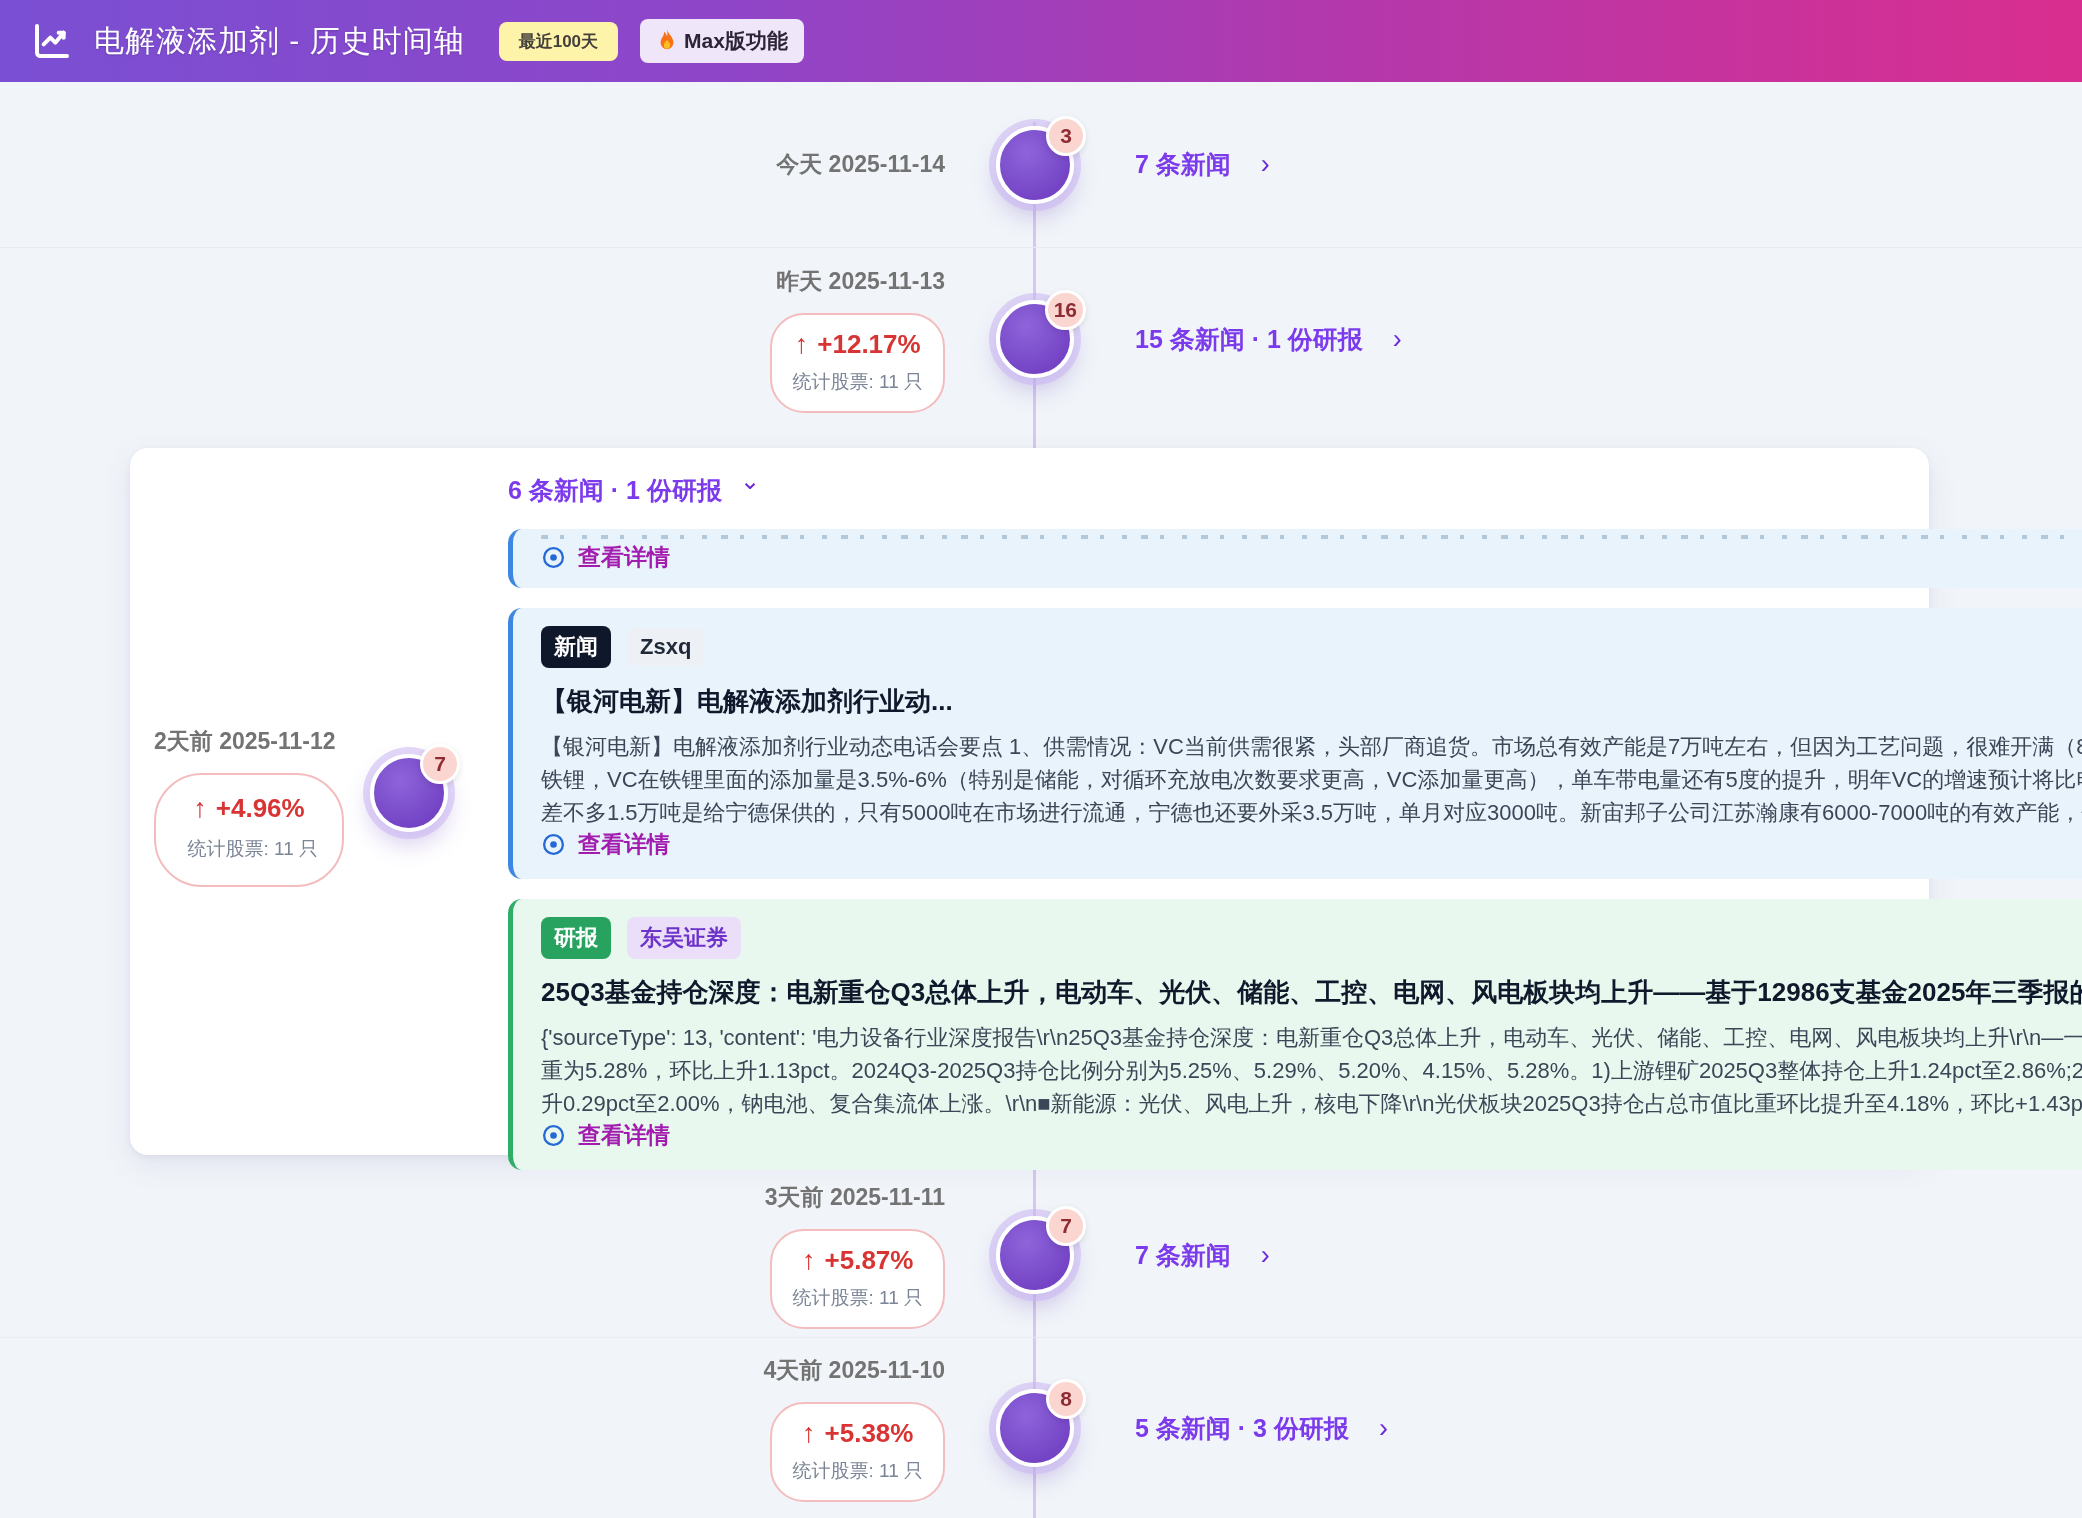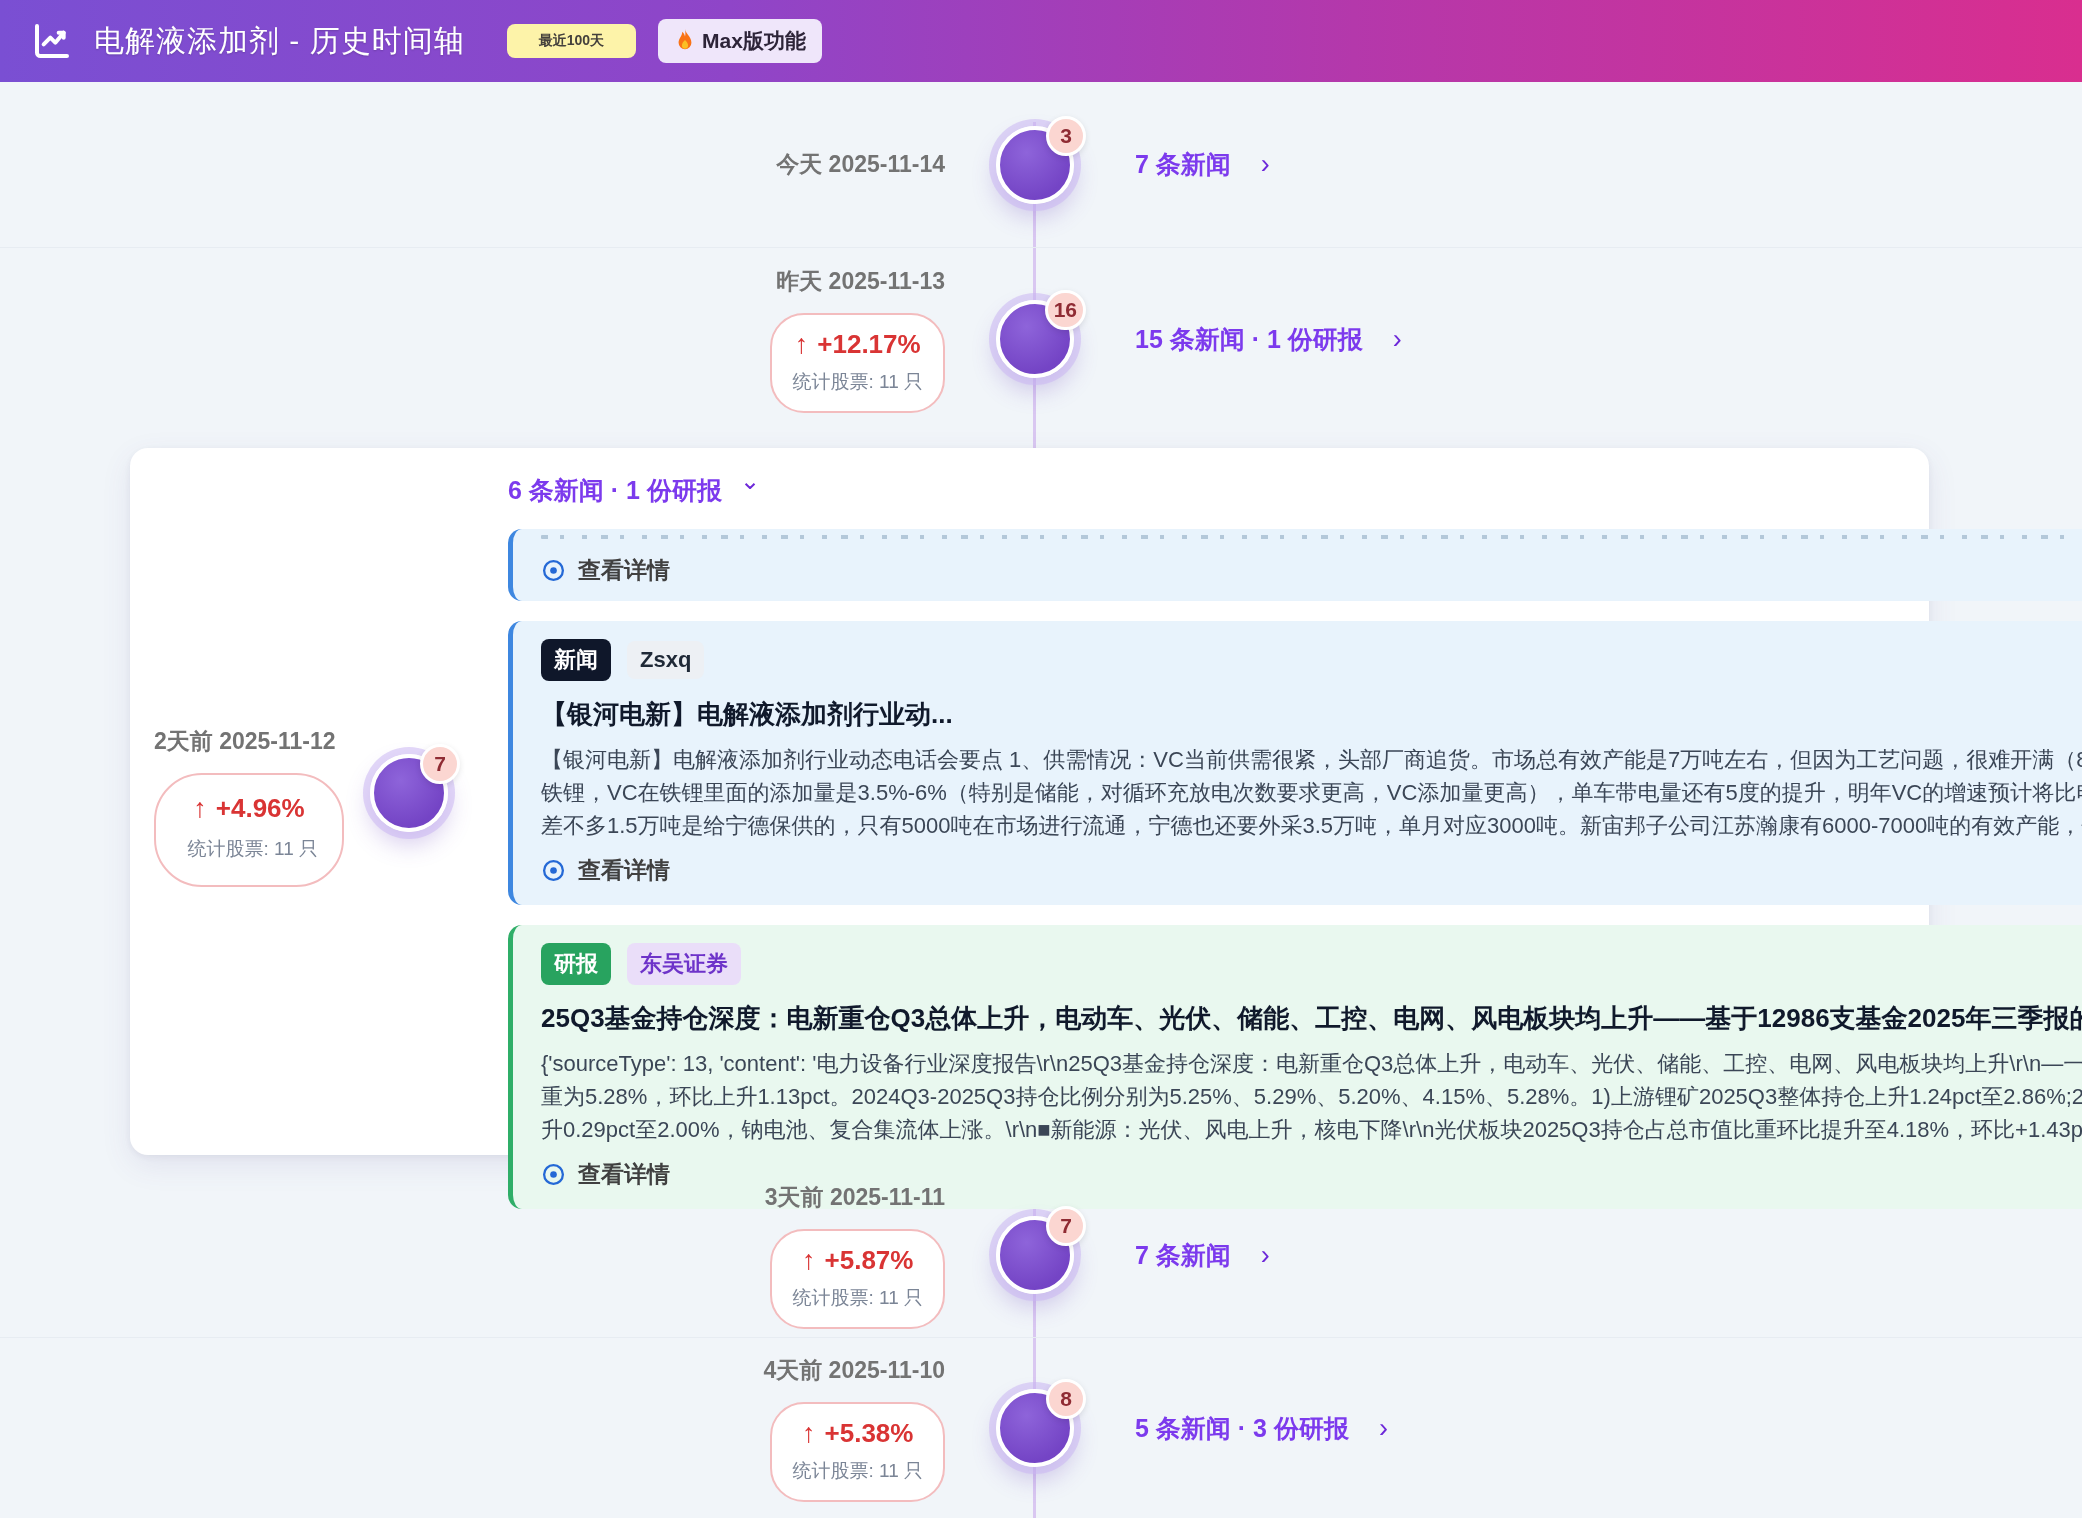--- a/index.html
+++ b/index.html
@@ -12,22 +12,22 @@
 
   
   .app-header {
     height:82px; display:flex; align-items:center; gap:22px;
     padding:0 32px;
     background:linear-gradient(90deg,#7a4fd3 0%,#8f45c8 35%,#b438ab 65%,#d92e8f 100%);
   }
   .app-header .trend-icon { width:40px; height:40px; flex:0 0 auto; }
   .app-title { color:#fff; font-size:30px; font-weight:400; letter-spacing:1px; text-shadow:0 1px 2px rgba(0,0,0,.18); }
   .badge-range {
-    background:#fdf3a9; color:#44403c; font-size:14px; font-weight:700;
-    padding:8px 32px; border-radius:8px; margin-left:20px;
+    background:#fdf3a9; color:#44403c; font-size:17px; font-weight:700;
+    padding:8px 20px; border-radius:8px; margin-left:12px;
   }
   .badge-max {
     background:#efe6fa; color:#2d2438; font-size:21px; font-weight:700;
     padding:8px 16px; border-radius:8px; display:inline-flex; align-items:center; gap:6px;
   }
   .flame-icon { width:22px; height:26px; }
 
   
   .main { position:relative; height:1436px; }
   .vline { position:absolute; left:1033px; top:40px; bottom:0; width:3px; background:#d9c7f1; z-index:0; }
@@ -87,21 +87,21 @@
   .card.blue { background:#e8f3fc; border-left:5px solid #3e87e0; }
   .card.green { background:#e9f8ef; border-left:5px solid #2fae68; }
   .card.clipped { padding:5px 28px 14px; }
 
   .sliver { height:8px; overflow:hidden; margin-right:10px; }
   .sliver-marks {
     height:4px; margin-top:1px; opacity:.5; border-radius:1px;
     background:repeating-linear-gradient(90deg,#7e9cb6 0 7px,transparent 7px 19px,#7e9cb6 19px 23px,transparent 23px 41px,#7e9cb6 41px 46px,transparent 46px 60px);
   }
 
-  .detail-link { display:inline-flex; align-items:center; gap:12px; color:#404040; font-size:23px; font-weight:700; margin-top:13px; cursor:pointer; }
+  .detail-link { display:inline-flex; align-items:center; gap:12px; color:#a21caf; font-size:23px; font-weight:700; cursor:pointer; }
   .eye-icon { width:25px; height:25px; }
 
   .badge-row { display:flex; align-items:center; gap:16px; }
   .tag { font-size:22px; font-weight:700; padding:6px 13px; border-radius:8px; }
   .tag-news { background:#0f172a; color:#fff; }
   .tag-source { background:#edf0f4; color:#1f2937; }
   .tag-report { background:#28a35f; color:#fff; }
   .tag-broker { background:#eadef9; color:#6d33c9; }
 
   .card-title { margin-top:16px; font-size:26px; font-weight:800; color:#10192b; white-space:nowrap; overflow:hidden; }

